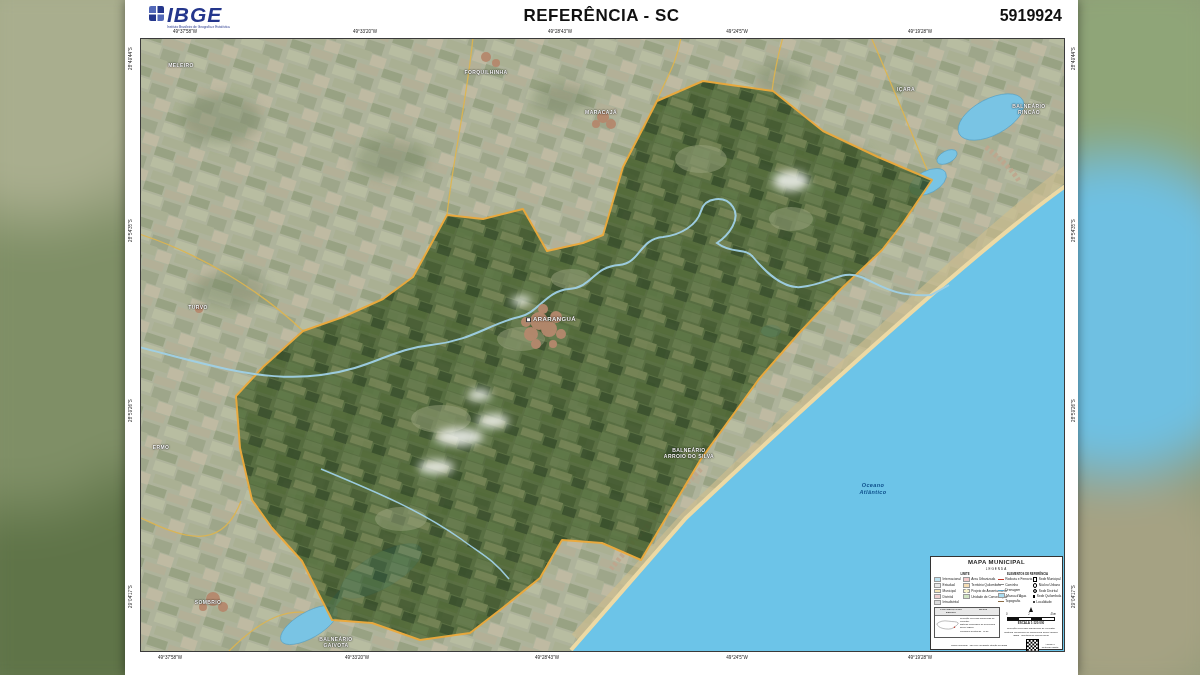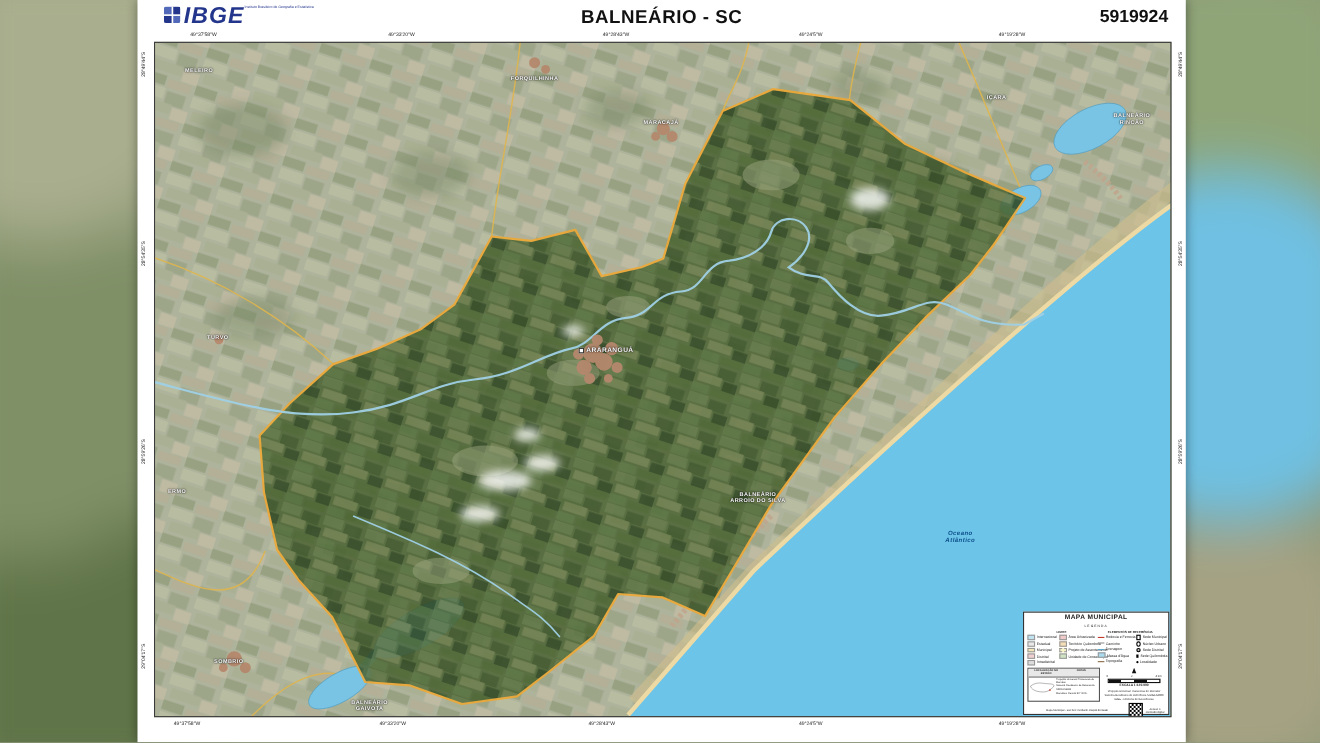--- a/index.html
+++ b/index.html
@@ -18,21 +18,21 @@
   
   .sheet{position:absolute;left:125px;top:0;width:953px;height:675px;background:#fff;
     box-shadow:0 0 10px rgba(0,0,0,.45);}
   .hdr{position:absolute;left:0;top:0;width:100%;height:38px;}
   .logo{position:absolute;left:24px;top:4px;display:flex;align-items:flex-start;gap:3px;}
   .logo-ic{width:15px;height:15px;margin-top:2px;border-radius:2px;
     background:
       linear-gradient(#fff,#fff) 50% 0/1.5px 100% no-repeat,
       linear-gradient(#fff,#fff) 0 50%/100% 1.5px no-repeat,
       conic-gradient(#24368c 0 25%,#5268b8 0 50%,#24368c 0 75%,#5268b8 0);}
-  .logo-tx{display:flex;flex-direction:row;line-height:1;}
+  .logo-tx{display:flex;flex-direction:column;line-height:1;}
   .logo-name{font-size:21px;font-weight:bold;font-style:italic;color:#24368c;letter-spacing:1px;}
   .logo-sub{font-size:3.2px;color:#24368c;margin-top:1px;}
   .title{position:absolute;left:0;right:0;top:6px;text-align:center;font-size:17px;font-weight:bold;color:#111;letter-spacing:.5px;}
   .code{position:absolute;right:16px;top:7px;font-size:16px;font-weight:bold;color:#111;}
   
   .coord{position:absolute;font-size:4.6px;color:#222;transform:translateX(-50%);white-space:nowrap;}
   .coord-v{position:absolute;font-size:4.6px;color:#222;transform:rotate(-90deg);transform-origin:center;white-space:nowrap;width:36px;text-align:center;}
   
   .map{position:absolute;left:15px;top:38px;width:923px;height:612px;border:1px solid #3a3a3a;background:#9ca289;overflow:hidden;}
   .map svg.base{position:absolute;left:0;top:0;}
@@ -81,21 +81,21 @@
   <div class="sheet">
 
     <div class="hdr">
       <div class="logo">
         <div class="logo-ic"></div>
         <div class="logo-tx">
           <span class="logo-name">IBGE</span>
           <span class="logo-sub">Instituto Brasileiro de Geografia e Estatística</span>
         </div>
       </div>
-      <div class="title">BALNEÁRIO - SC</div>
+      <div class="title">REFERÊNCIA - SC</div>
       <div class="code">5919924</div>
     </div>
 
     <span class="coord" style="left:60px;top:29px">49°37'58"W</span>
     <span class="coord" style="left:240px;top:29px">49°33'20"W</span>
     <span class="coord" style="left:435px;top:29px">49°28'43"W</span>
     <span class="coord" style="left:612px;top:29px">49°24'5"W</span>
     <span class="coord" style="left:795px;top:29px">49°19'28"W</span>
 
     <span class="coord" style="left:45px;top:655px">49°37'58"W</span>

